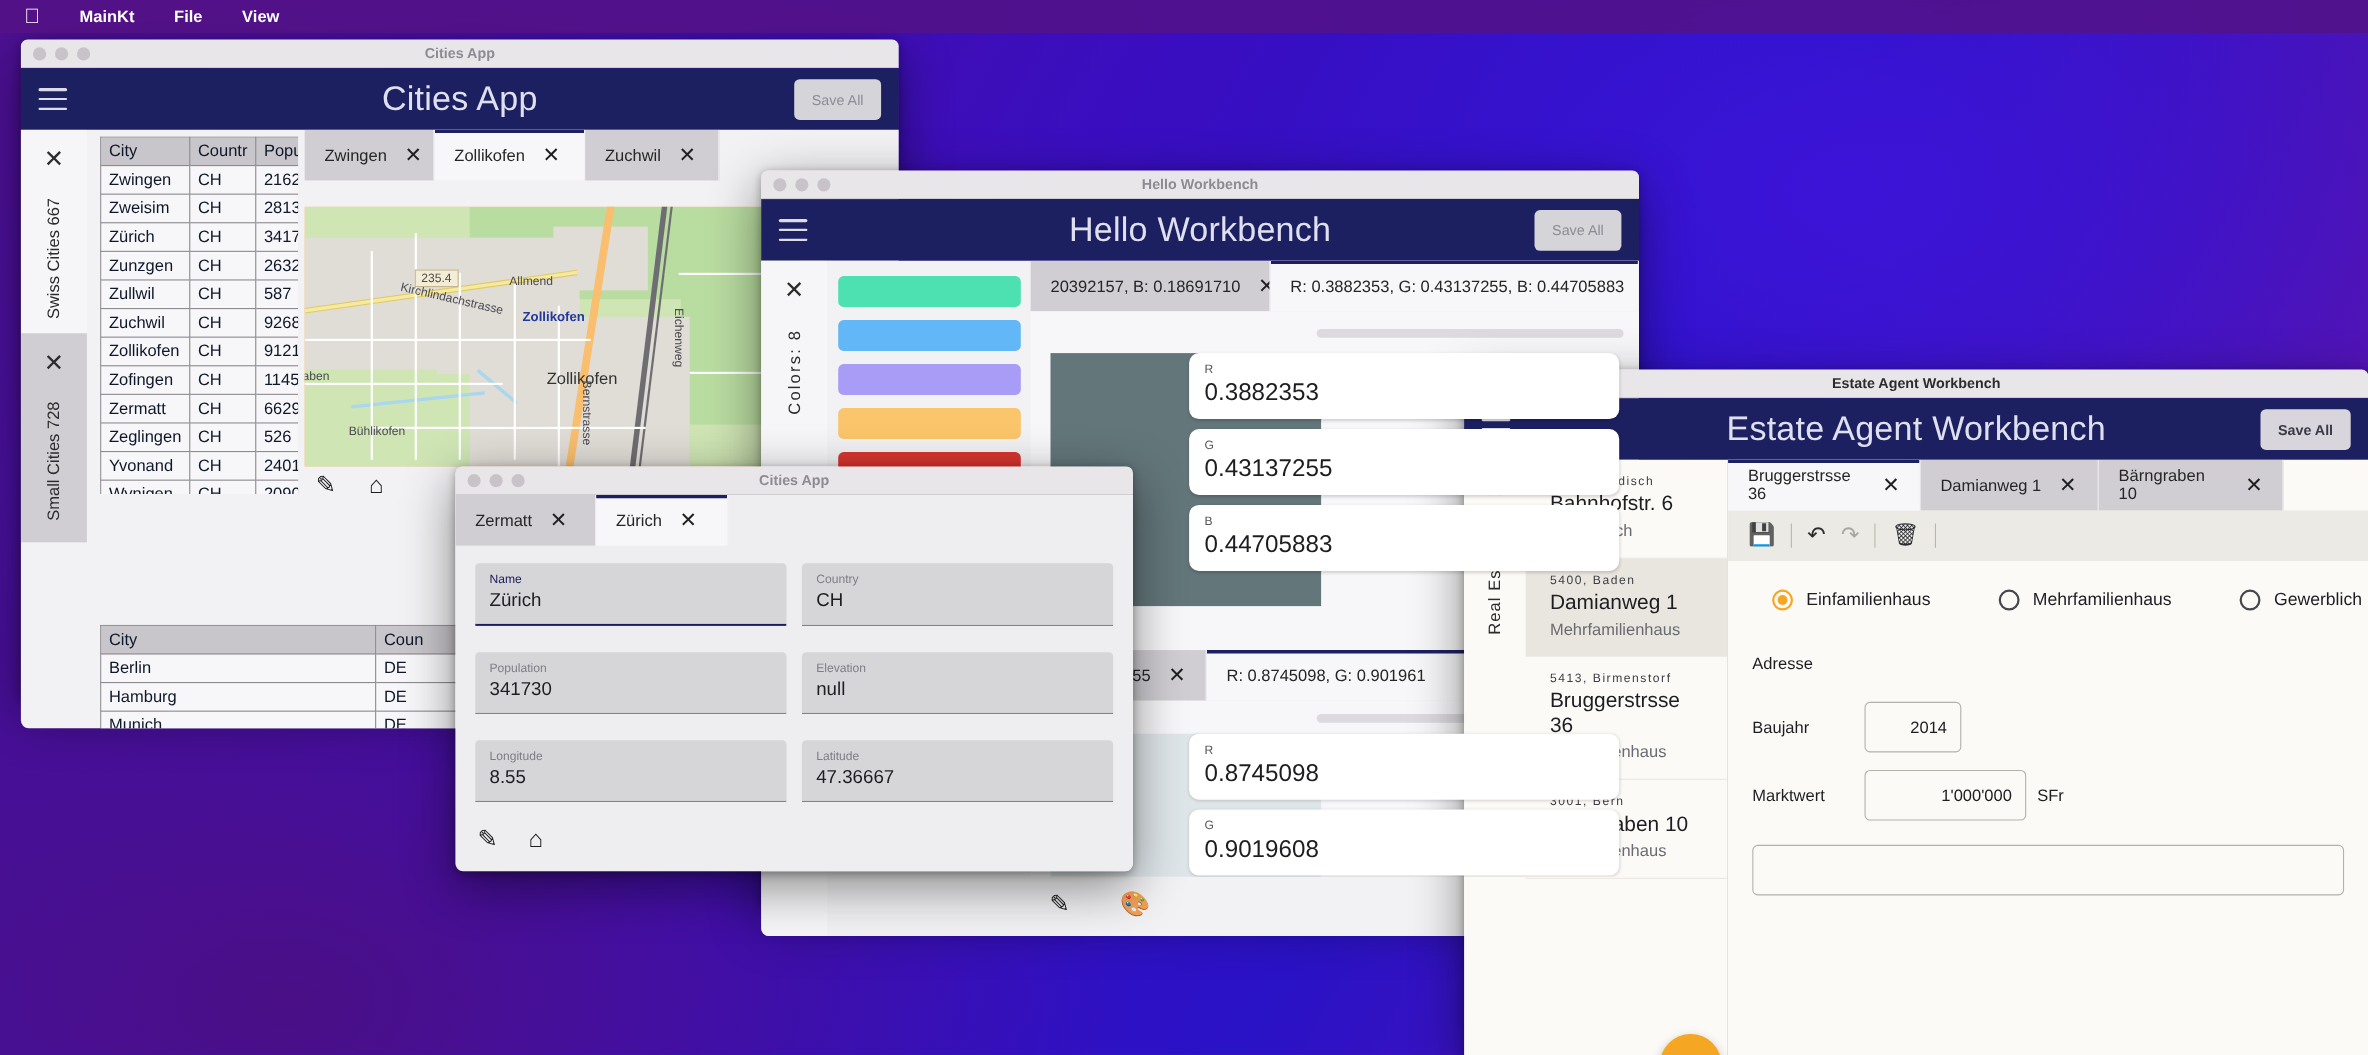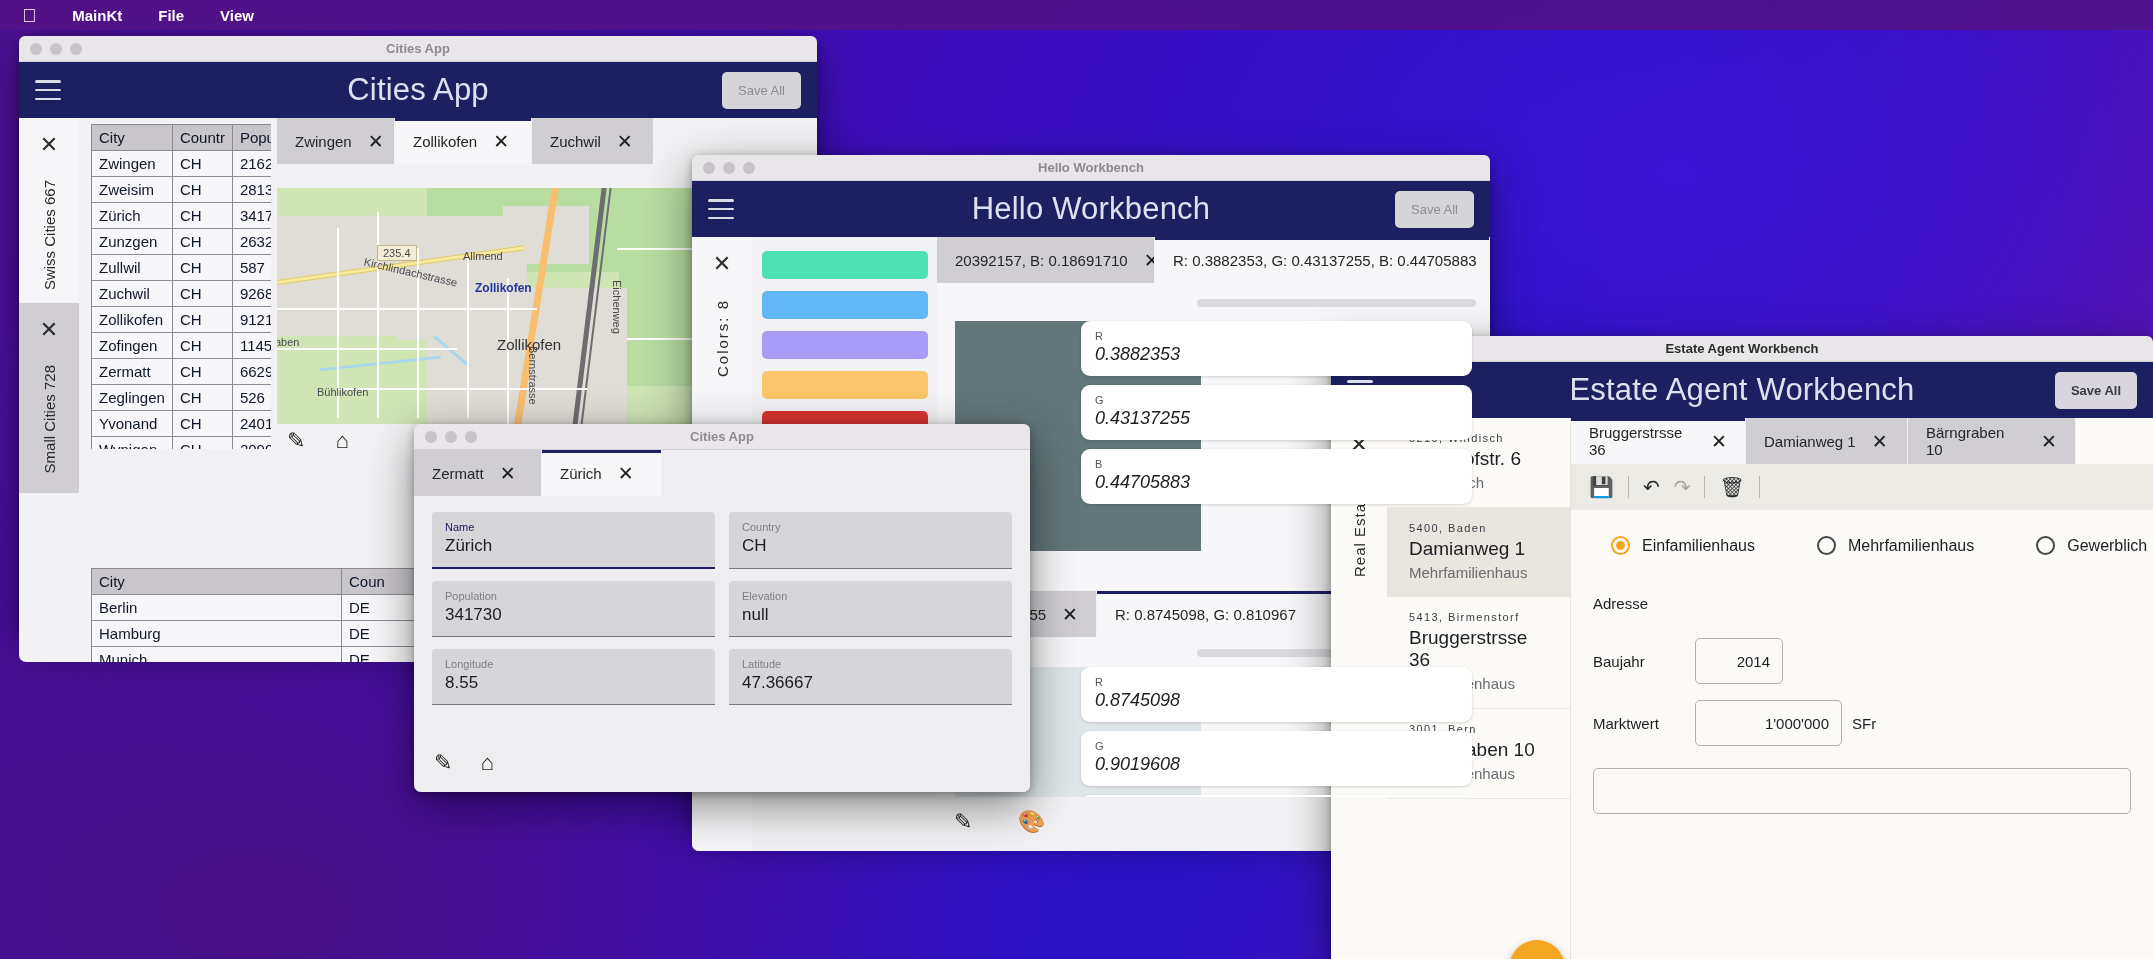--- a/index.html
+++ b/index.html
@@ -104,21 +104,21 @@
   
   #hello-wb { left: 692px; top: 155px; width: 798px; height: 670px; border-radius: 7px; }
   #hello-wb .body { background: #f2f1f3; height: 614px; position: relative; overflow: hidden; border-radius: 0 0 7px 7px; }
   .colorchip { height: 28px; border-radius: 5px; margin: 0 auto 12px auto; width: 166px; }
 
   .rgbcard {
     background: #ffffff; border-radius: 9px; padding: 9px 14px 11px 14px;
     box-shadow: 0 1px 3px rgba(0,0,0,0.16); margin-bottom: 9px;
   }
   .rgbcard .lbl { font-size: 11px; color: #54545c; }
-  .rgbcard .val { font-size: 18px; color: #1d1d22; margin-top: 2px; font-style: italic; }
+  .rgbcard .val { font-size: 22px; color: #1d1d22; margin-top: 2px; }
 
   
   #estate-wb { left: 1331px; top: 336px; width: 822px; height: 623px; border-radius: 7px; }
   #estate-wb .body { background: #fbfaf7; height: 567px; position: relative; overflow: hidden; }
   .estate-list-item { padding: 14px 22px 16px 22px; border-bottom: 1px solid #ebe8e2; }
   .estate-list-item.selected { background: #e9e6df; border-bottom: none; }
   .estate-list-item .zip { font-size: 11px; letter-spacing: 1.4px; color: #3d3d44; }
   .estate-list-item .addr { font-size: 19px; color: #1d1d22; margin-top: 4px; }
   .estate-list-item .kind { font-size: 15px; color: #6a6a72; margin-top: 4px; }
 
@@ -434,21 +434,21 @@
           </div>
       </div>
     </div>
 
     <div class="tabstrip" style="position:absolute;left:245px;top:354px;width:553px">
       <div class="tab" style="width:160px;overflow:hidden;justify-content:flex-end">
         <span style="white-space:nowrap">0.43137255</span>
         <span class="tx">✕</span>
       </div>
       <div class="tab active" style="flex:1;overflow:hidden">
-        <span style="white-space:nowrap">R: 0.8745098, G: 0.810967</span>
+        <span style="white-space:nowrap">R: 0.8745098, G: 0.901961</span>
       </div>
     </div>
 
     <div style="position:absolute;left:245px;top:400px;right:0;height:160px;background:#f7f6f8;padding:12px 0 0 0;overflow:hidden">
       <div style="height:8px;background:#dcdade;margin:0 14px 10px 260px;border-radius:4px"></div>
       <div style="display:flex;padding:0 18px">
         <div id="swatch-big-bottom" style="width:246px;height:150px;background:#dfe6e9"></div>
         <div style="flex:1;margin-left:-120px;z-index:2" id="rgb-bottom">
             <div class="rgbcard">
               <div class="lbl">R</div>
@@ -484,21 +484,21 @@
       <div class="tab" style="width:128px">
         <span>Zermatt</span>
         <span class="tx">✕</span>
       </div>
       <div class="tab active" style="width:120px">
         <span>Zürich</span>
         <span class="tx">✕</span>
       </div>
     </div>
 
-    <div style="display:grid;grid-template-columns:1fr 1fr;gap:12px 14px;padding:16px 18px 0 18px" id="detail-fields">
+    <div style="display:grid;grid-template-columns:1fr 1fr;gap:24px 14px;padding:16px 18px 0 18px" id="detail-fields">
         <div class="ffield focus">
           <div class="flab">Name</div>
           <div class="fval">Zürich</div>
         </div>
         <div class="ffield">
           <div class="flab">Country</div>
           <div class="fval">CH</div>
         </div>
         <div class="ffield">
           <div class="flab">Population</div>

